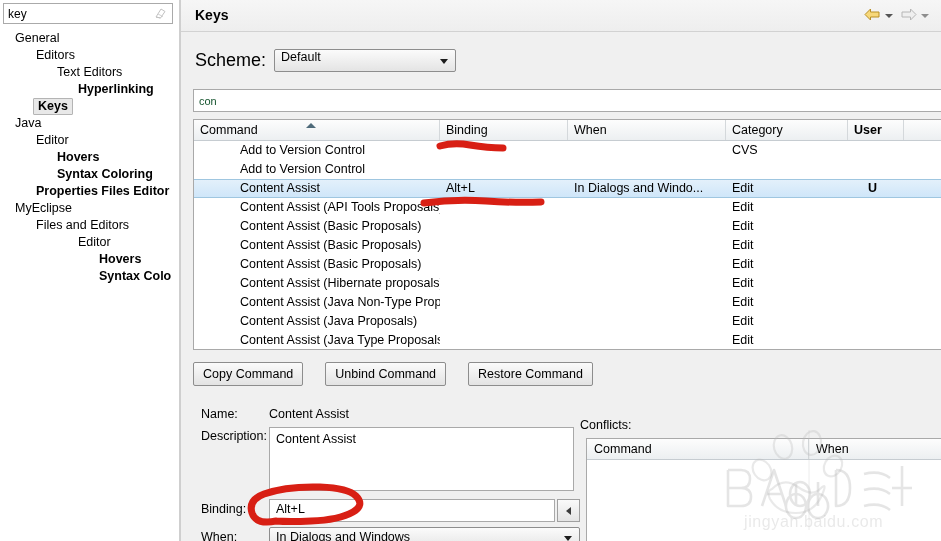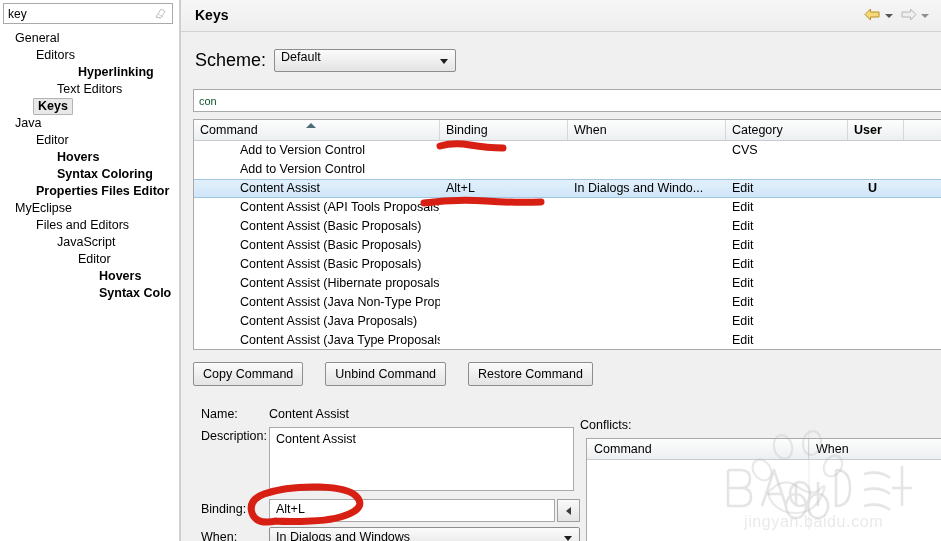--- a/index.html
+++ b/index.html
@@ -216,31 +216,30 @@
           <path d="M2 10 L7 2 L11 4.5 L6.5 11 Z" fill="#ffffff" stroke="#777" stroke-width="1"></path>
           <path d="M2 10 L6.5 11" stroke="#777" stroke-width="1"></path>
           <path d="M4 7 L9 9.6" stroke="#999" stroke-width="1"></path>
         </svg>
       </span>
     </div>
 
     <div id="tree">
         <div class="tree-item" style="padding-left: 12px;"><span class="lbl">General</span></div>
         <div class="tree-item" style="padding-left: 33px;"><span class="lbl">Editors</span></div>
+        <div class="tree-item" style="padding-left: 54px;"><span class="lbl">Text Editors</span></div>
         <div class="tree-item" style="padding-left: 75px;"><span class="lbl bold">Hyperlinking</span></div>
-        <div class="tree-item" style="padding-left: 54px;"><span class="lbl">Text Editors</span></div>
         <div class="tree-item sel" style="padding-left: 33px;"><span class="lbl bold">Keys</span></div>
         <div class="tree-item" style="padding-left: 12px;"><span class="lbl">Java</span></div>
         <div class="tree-item" style="padding-left: 33px;"><span class="lbl">Editor</span></div>
         <div class="tree-item" style="padding-left: 54px;"><span class="lbl bold">Hovers</span></div>
         <div class="tree-item" style="padding-left: 54px;"><span class="lbl bold">Syntax Coloring</span></div>
         <div class="tree-item" style="padding-left: 33px;"><span class="lbl bold">Properties Files Editor</span></div>
         <div class="tree-item" style="padding-left: 12px;"><span class="lbl">MyEclipse</span></div>
         <div class="tree-item" style="padding-left: 33px;"><span class="lbl">Files and Editors</span></div>
-        <div class="tree-item" style="padding-left: 54px;"><span class="lbl">JavaScript</span></div>
         <div class="tree-item" style="padding-left: 75px;"><span class="lbl">Editor</span></div>
         <div class="tree-item" style="padding-left: 96px;"><span class="lbl bold">Hovers</span></div>
         <div class="tree-item" style="padding-left: 96px;"><span class="lbl bold">Syntax Colo</span></div>
       </div>
   </div>
   <div id="left-divider"></div>
 
   <div id="right-panel">
 
     <div id="page-header">

